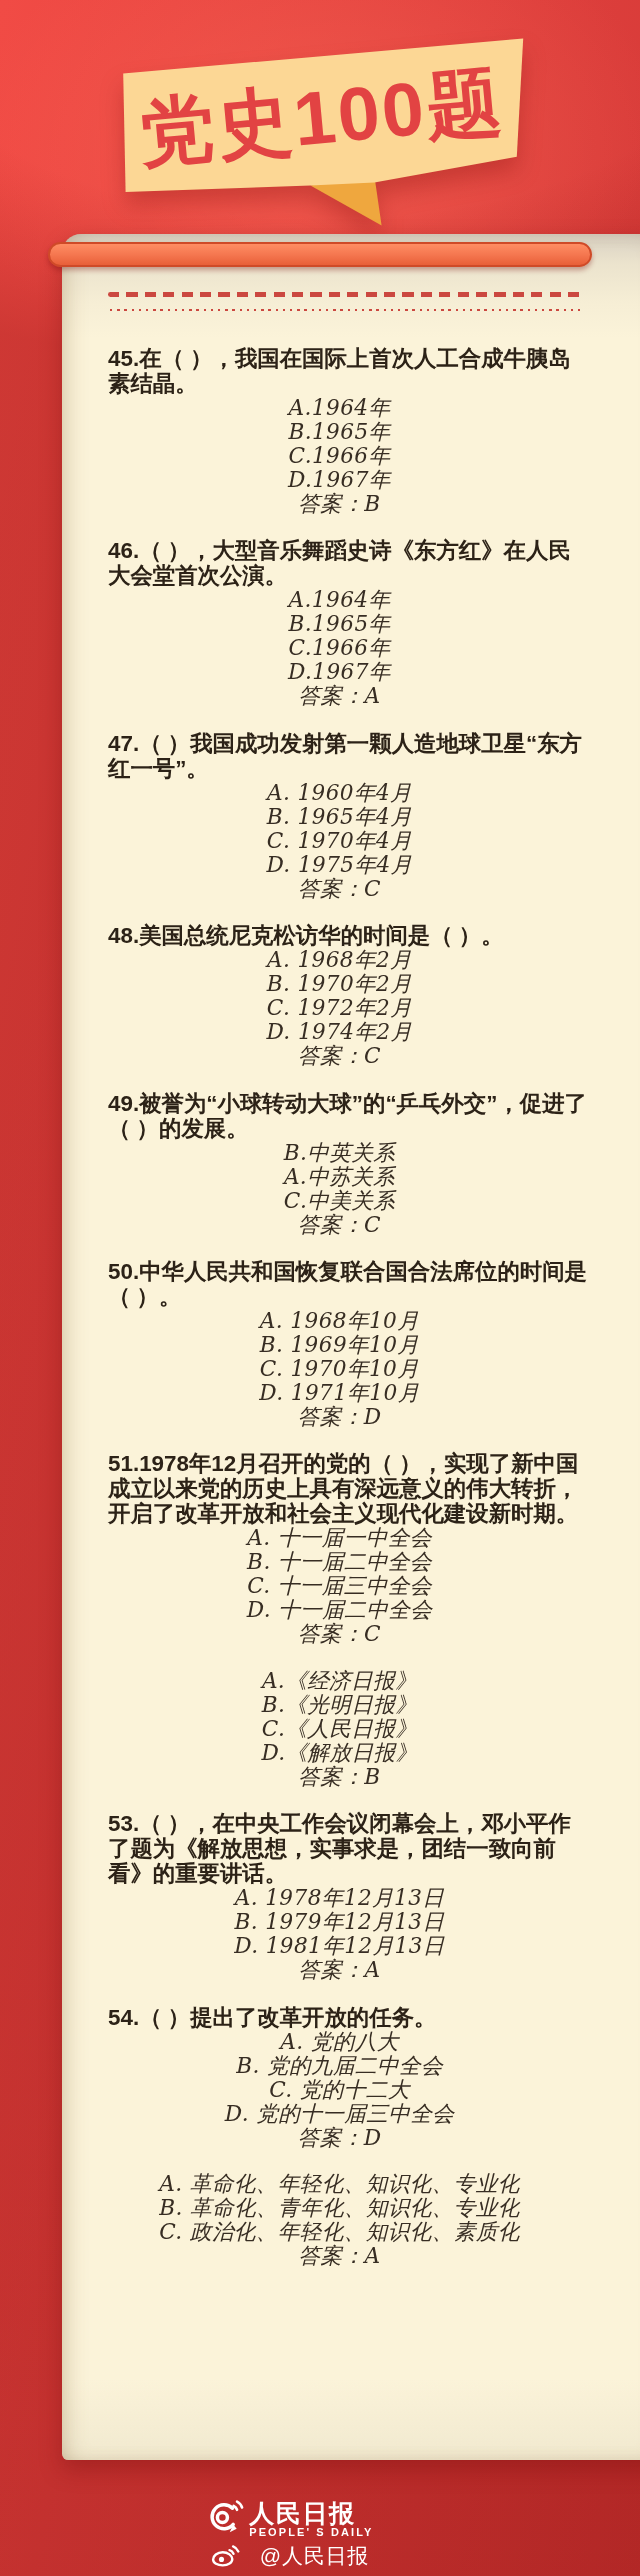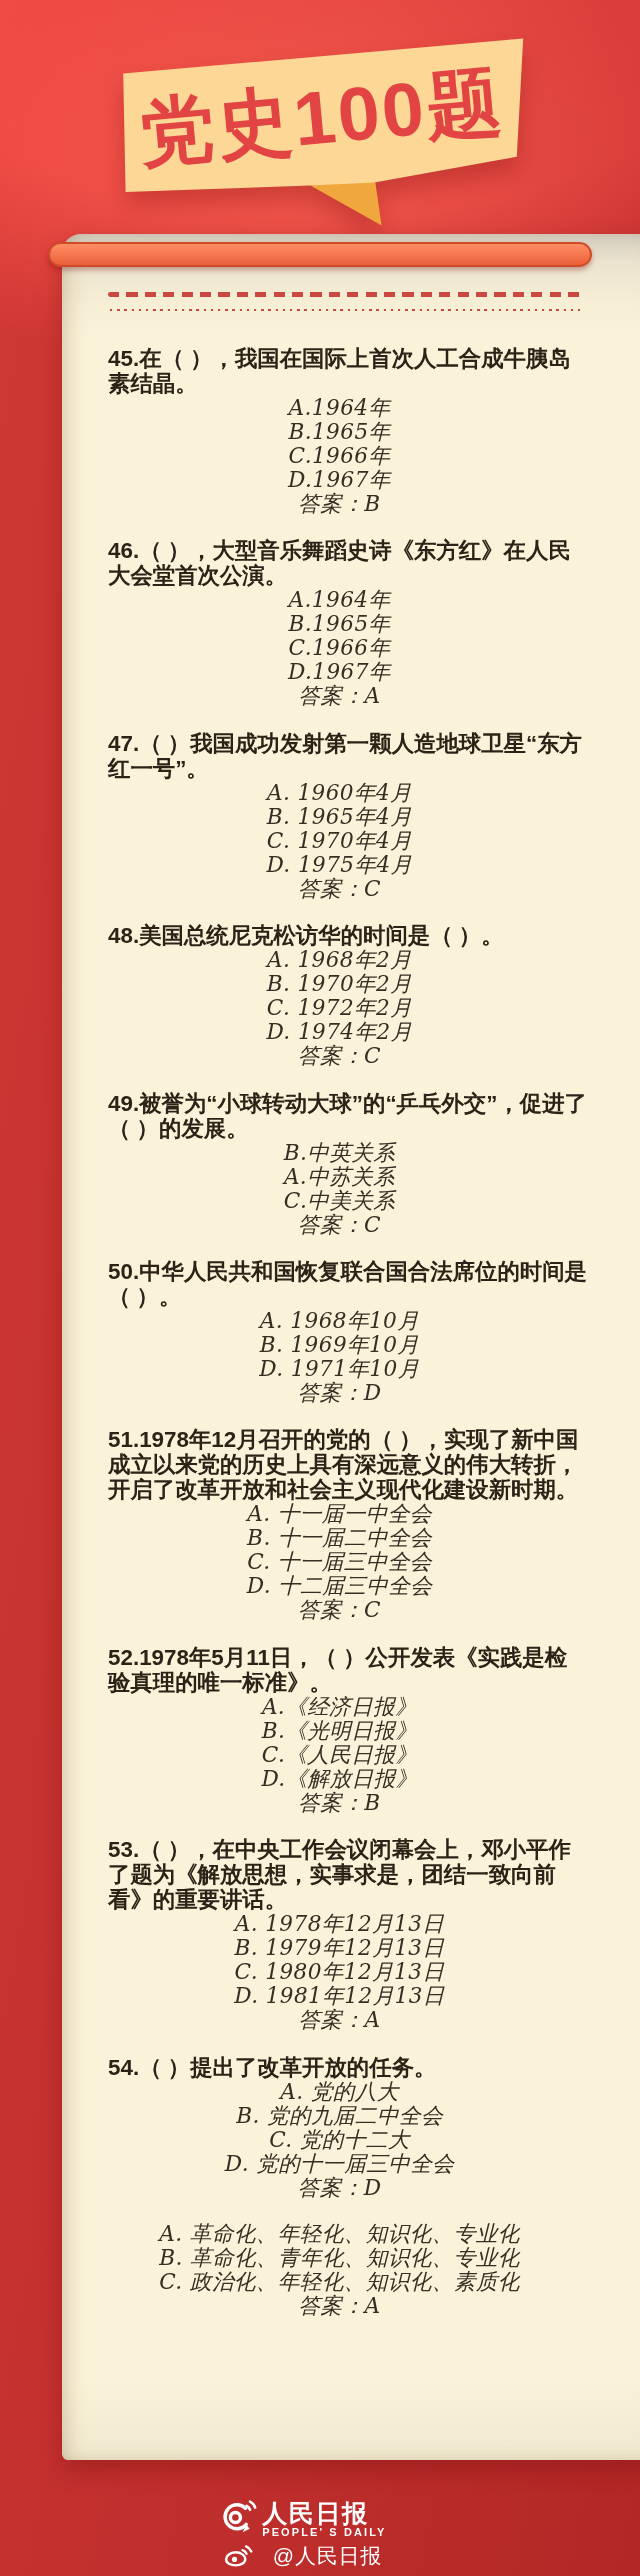--- a/index.html
+++ b/index.html
@@ -30,21 +30,21 @@
   .dash-line{position:absolute;left:46px;top:58px;width:474px;height:4.8px;border-radius:2.4px;
     background:repeating-linear-gradient(90deg,#cb4840 0 11.2px,rgba(0,0,0,0) 11.2px 18.4px);}
   .dot-line{position:absolute;left:48px;top:75px;width:471px;height:2.4px;
     background:repeating-linear-gradient(90deg,#cb4840 0 2.4px,rgba(0,0,0,0) 2.4px 7.2px);}
   .content{position:absolute;left:30px;top:112px;width:495px;}
   .q{margin:0 0 22.4px 0;}
   .q-title{margin:0;padding-left:16px;font-family:"Liberation Sans","DejaVu Sans",sans-serif;
     font-weight:700;font-size:22.4px;line-height:25px;color:#2c2217;}
   .q-opt,.q-ans{margin:0;font-family:"DejaVu Serif","Liberation Serif",serif;font-style:italic;
     font-weight:400;font-size:21.6px;line-height:24px;color:#372d23;letter-spacing:0.4px;text-align:center;}
-  .footer{position:absolute;left:13px;top:2499px;width:580px;color:#fff;}
+  .footer{position:absolute;left:0;top:2499px;width:580px;color:#fff;}
   .logo-row{display:flex;justify-content:center;align-items:flex-start;gap:5.6px;}
   .logo-col{display:flex;flex-direction:column;align-items:flex-start;}
   .logo-cn{font-weight:700;font-size:25px;line-height:29px;letter-spacing:1.6px;}
   .logo-sub{font-weight:700;font-size:11px;line-height:9.6px;letter-spacing:2.1px;}
   .weibo-row{display:flex;justify-content:center;align-items:center;gap:20px;margin-top:6.4px;}
   .weibo-handle{font-weight:400;font-size:21px;line-height:24px;letter-spacing:0.8px;}
 </style>
 </head>
 <body>
 
@@ -101,47 +101,46 @@
     <p class="q-opt">B.中英关系</p>
     <p class="q-opt">A.中苏关系</p>
     <p class="q-opt">C.中美关系</p>
     <p class="q-ans"><span>答案：</span><span>C</span></p>
   </section>
 
   <section class="q">
     <h2 class="q-title">50.中华人民共和国恢复联合国合法席位的时间是（ ）。</h2>
     <p class="q-opt">A. 1968年10月</p>
     <p class="q-opt">B. 1969年10月</p>
+    <p class="q-opt">C. 1970年10月</p>
     <p class="q-opt">D. 1971年10月</p>
     <p class="q-ans"><span>答案：</span><span>D</span></p>
   </section>
 
   <section class="q">
     <h2 class="q-title">51.1978年12月召开的党的（ ），实现了新中国成立以来党的历史上具有深远意义的伟大转折，开启了改革开放和社会主义现代化建设新时期。</h2>
     <p class="q-opt">A. 十一届一中全会</p>
     <p class="q-opt">B. 十一届二中全会</p>
     <p class="q-opt">C. 十一届三中全会</p>
-    <p class="q-opt">D. 十二届三中全会</p>
+    <p class="q-opt">D. 十一届二中全会</p>
     <p class="q-ans"><span>答案：</span><span>C</span></p>
   </section>
 
   <section class="q">
-    <h2 class="q-title">52.1978年5月11日，（ ）公开发表《实践是检验真理的唯一标准》。</h2>
     <p class="q-opt">A.《经济日报》</p>
     <p class="q-opt">B.《光明日报》</p>
     <p class="q-opt">C.《人民日报》</p>
     <p class="q-opt">D.《解放日报》</p>
     <p class="q-ans"><span>答案：</span><span>B</span></p>
   </section>
 
   <section class="q">
     <h2 class="q-title">53.（ ），在中央工作会议闭幕会上，邓小平作了题为《解放思想，实事求是，团结一致向前看》的重要讲话。</h2>
     <p class="q-opt">A. 1978年12月13日</p>
     <p class="q-opt">B. 1979年12月13日</p>
-    <p class="q-opt">C. 1980年12月13日</p>
     <p class="q-opt">D. 1981年12月13日</p>
     <p class="q-ans"><span>答案：</span><span>A</span></p>
   </section>
 
   <section class="q">
     <h2 class="q-title">54.（ ）提出了改革开放的任务。</h2>
     <p class="q-opt">A. 党的八大</p>
     <p class="q-opt">B. 党的九届二中全会</p>
     <p class="q-opt">C. 党的十二大</p>
     <p class="q-opt">D. 党的十一届三中全会</p>

